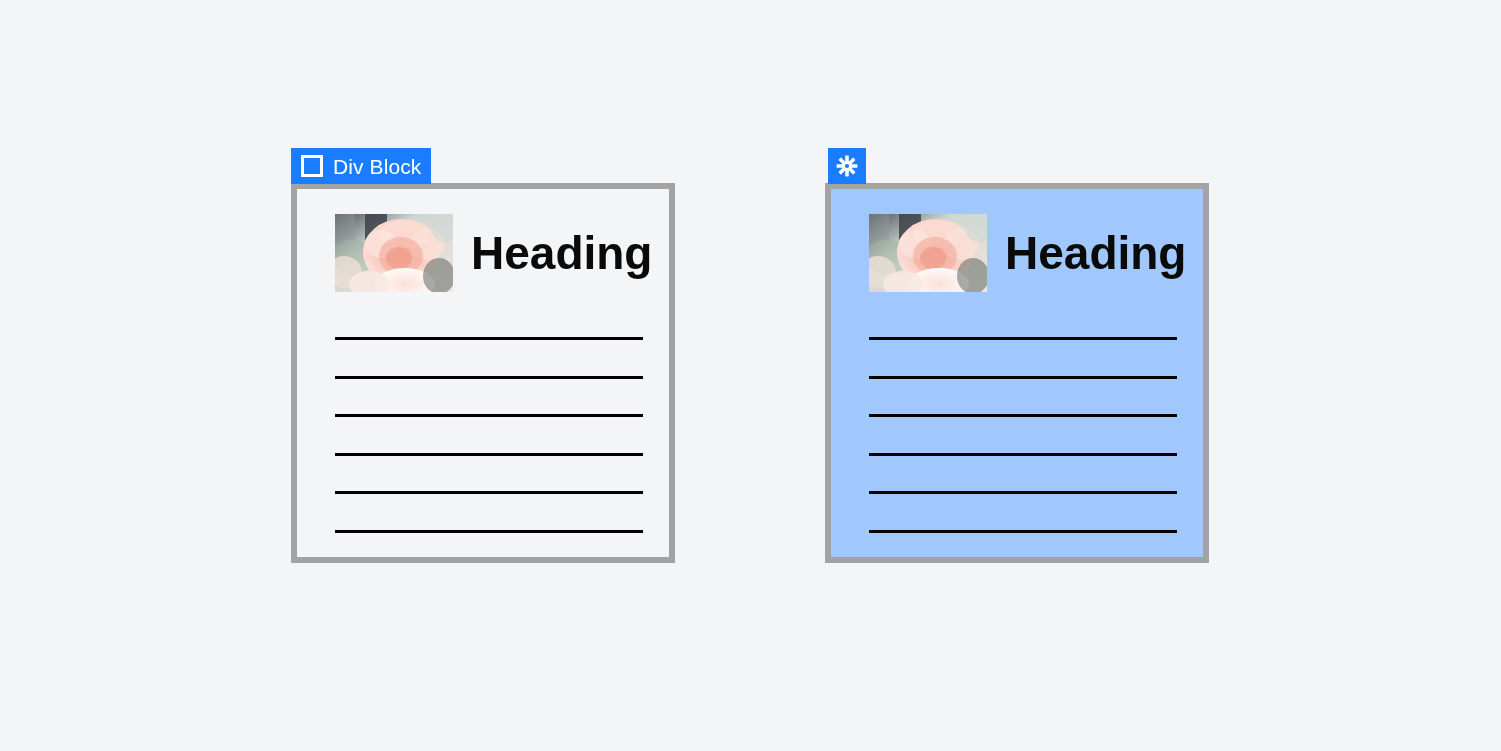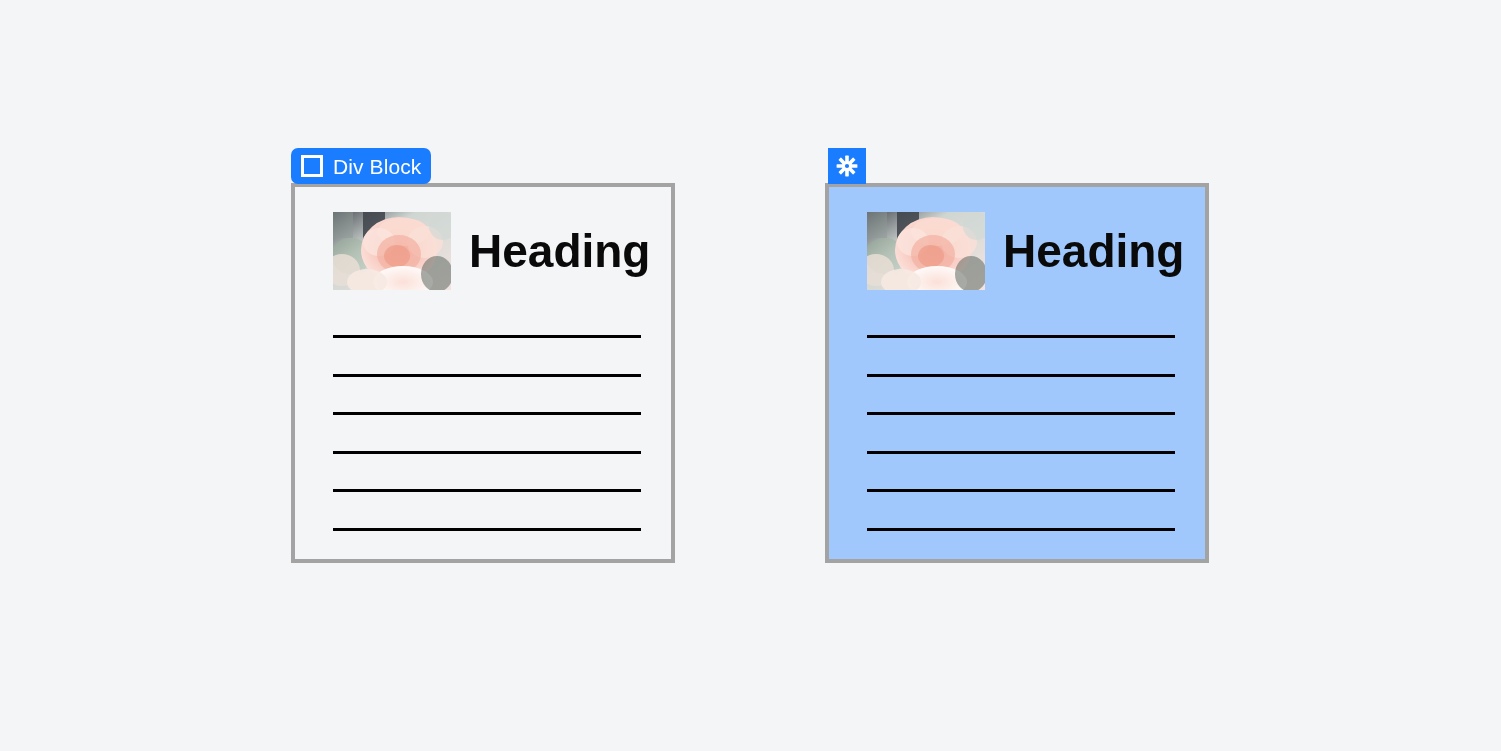--- a/index.html
+++ b/index.html
@@ -41,21 +41,20 @@
     background: #1a7cff;
     display: flex;
     align-items: center;
     height: 36px;
     box-sizing: border-box;
   }
 
   .tab-main {
     padding: 0 10px 0 9px;
     gap: 9px;
-    border-radius: 7px;
   }
 
   .tab-gear {
     margin-left: 3px;
     padding: 0 7px;
     justify-content: center;
   }
 
   .tab-label {
     color: #ffffff;
@@ -72,21 +71,21 @@
     height: 24px;
     flex: 0 0 24px;
   }
 
   
   .block-body {
     position: absolute;
     left: 0;
     top: 35px;
     box-sizing: border-box;
-    border: 4px solid #a3a3a3;
+    border: 6px solid #a3a3a3;
   }
 
   .block-body.plain {
     background: #f4f5f7;
   }
 
   .block-body.filled {
     background: #a0c8fc;
   }
 

